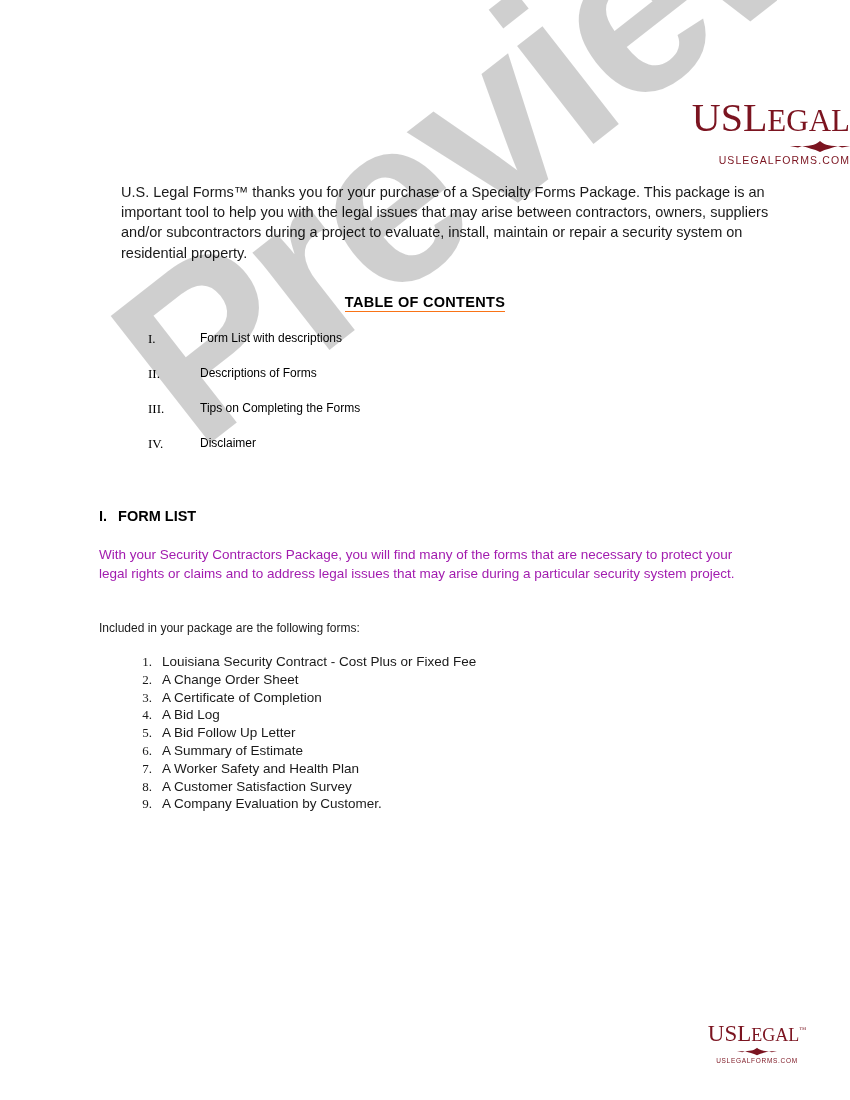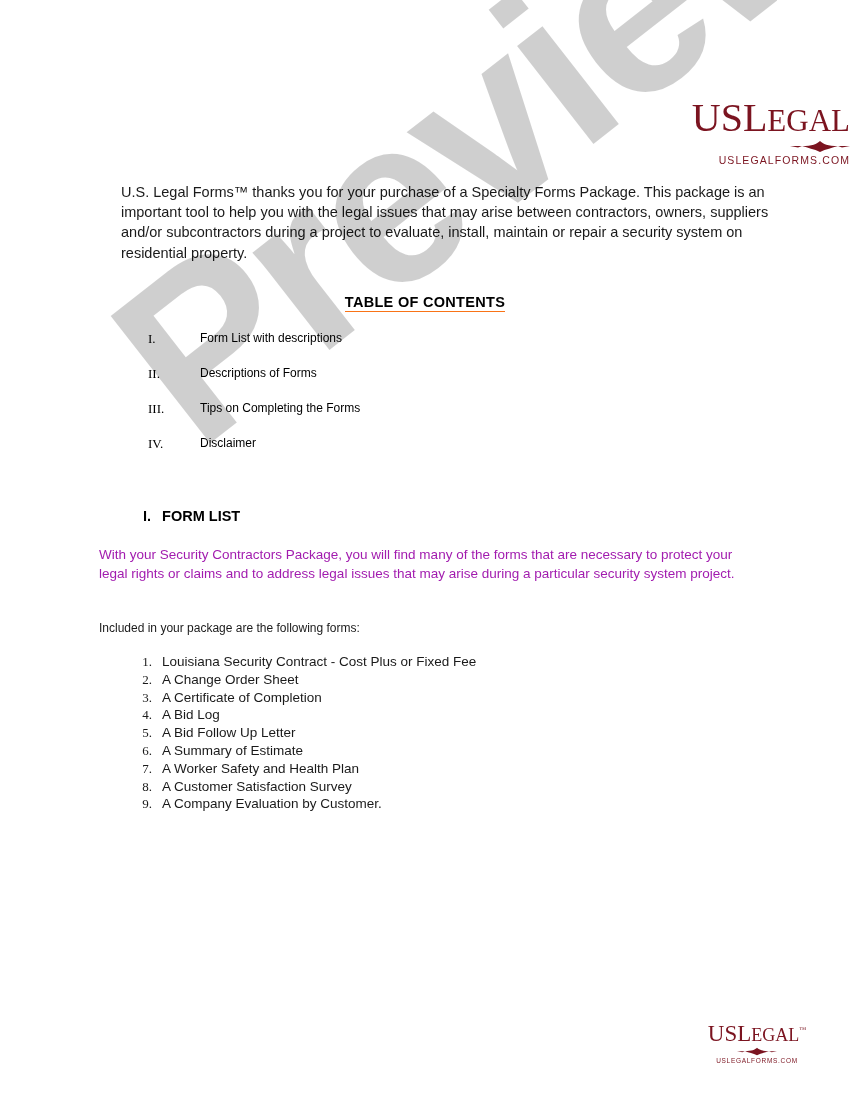--- a/index.html
+++ b/index.html
@@ -107,21 +107,20 @@
   .toc-label {
     font-size: 12px;
   }
 
   .section-head {
     position: absolute;
     top: 508px;
     left: 99px;
     font-size: 14.5px;
     font-weight: bold;
-    margin-left: 44px;
   }
   .section-head .numeral { margin-right: 11px; }
 
   .para-2 {
     position: absolute;
     top: 546px;
     left: 99px;
     width: 645px;
     font-size: 13.5px;
     line-height: 18.5px;

